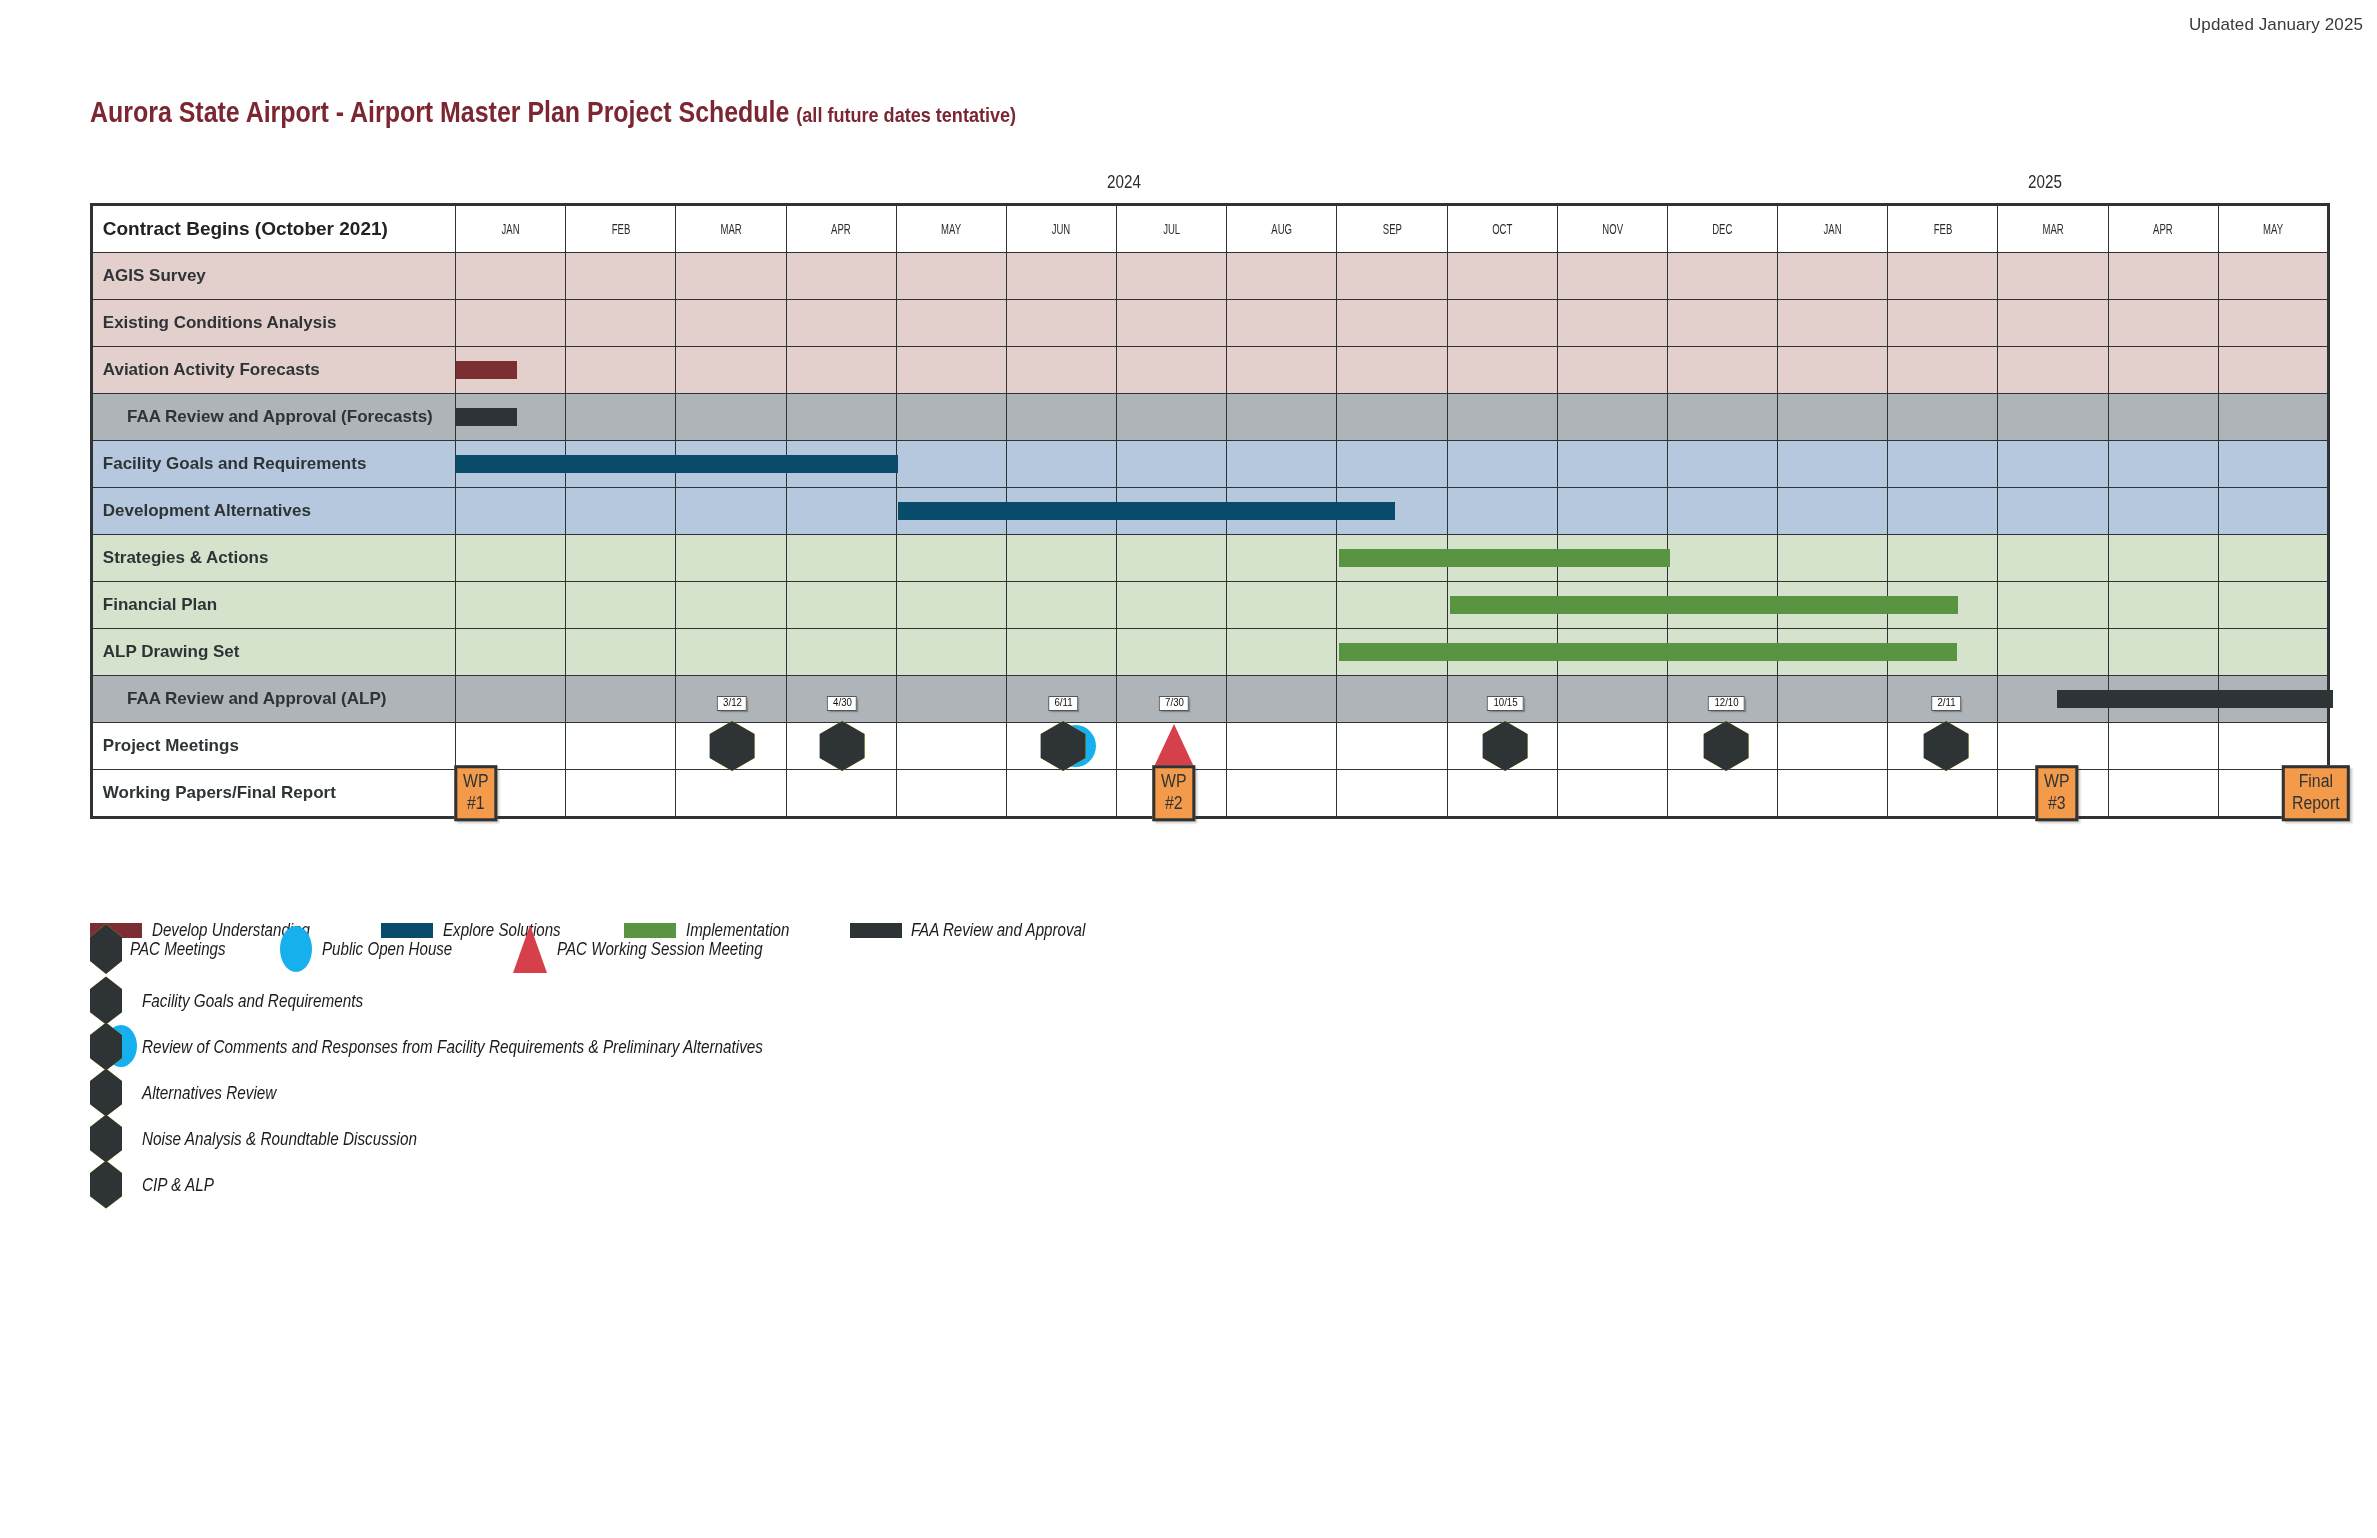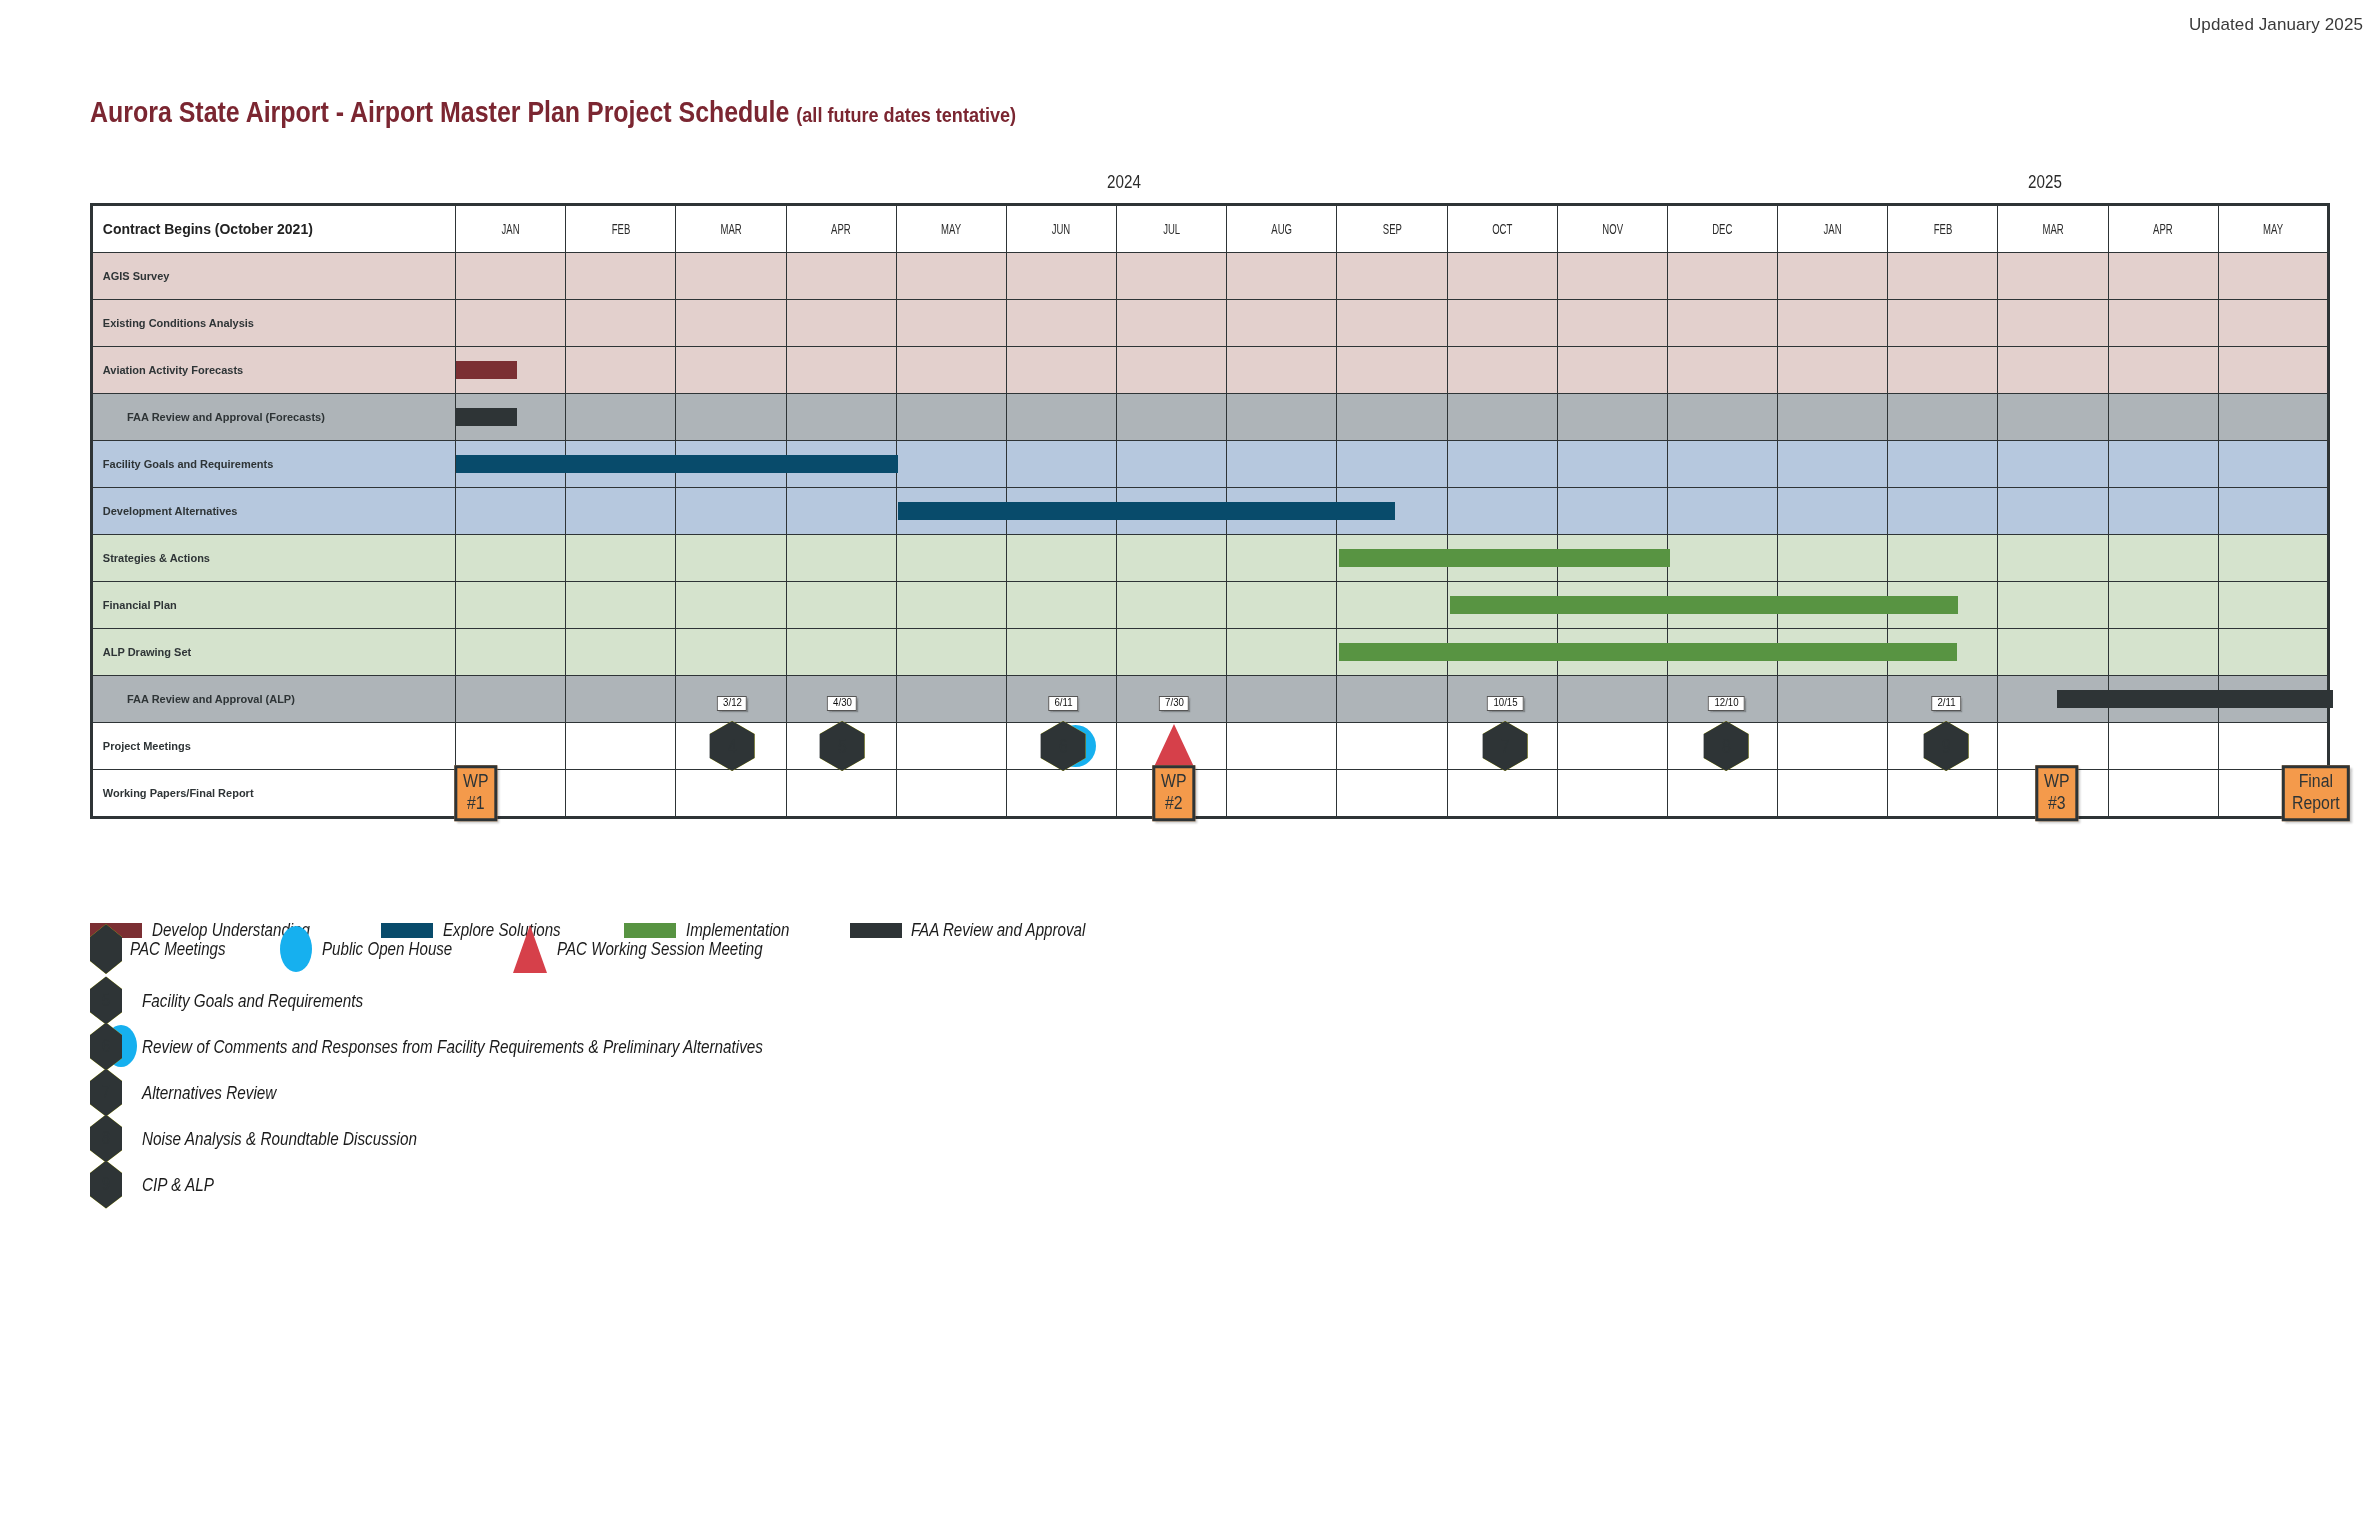--- a/index.html
+++ b/index.html
@@ -45,27 +45,27 @@
     position:relative;
     height:46px;
     vertical-align:middle;
   }
   .monthhead{
     text-align:center;font-size:15.4px;color:#2b2b2b;background:#fff;
     height:46px;
   }
   .monthhead span{display:inline-block;transform:scaleX(.62);}
   .rowlabel{
-    background:#fff;font-size:11px;font-weight:bold;color:#2e3436;
+    background:#fff;font-size:17px;font-weight:bold;color:#2e3436;
     padding-left:9.8px !important;
     white-space:nowrap;
   }
   .rowlabel.indent{padding-left:34px !important;font-weight:bold;}
   .hdrcell{
-    background:#fff;font-size:14px;font-weight:bold;color:#222;
+    background:#fff;font-size:19px;font-weight:bold;color:#222;
     padding-left:9.8px !important;white-space:nowrap;
   }
   tr.band-pink td{background:#e3d0cd;}
   tr.band-pink td.rowlabel{background:#e3d0cd;}
   tr.band-blue td{background:#b6c8de;}
   tr.band-green td{background:#d5e3cd;}
   tr.band-gray td{background:#aeb4b8;}
   tr.band-white td{background:#fff;}
   tr.tall td{height:67px;}
   tr.tall2 td{height:76px;}

